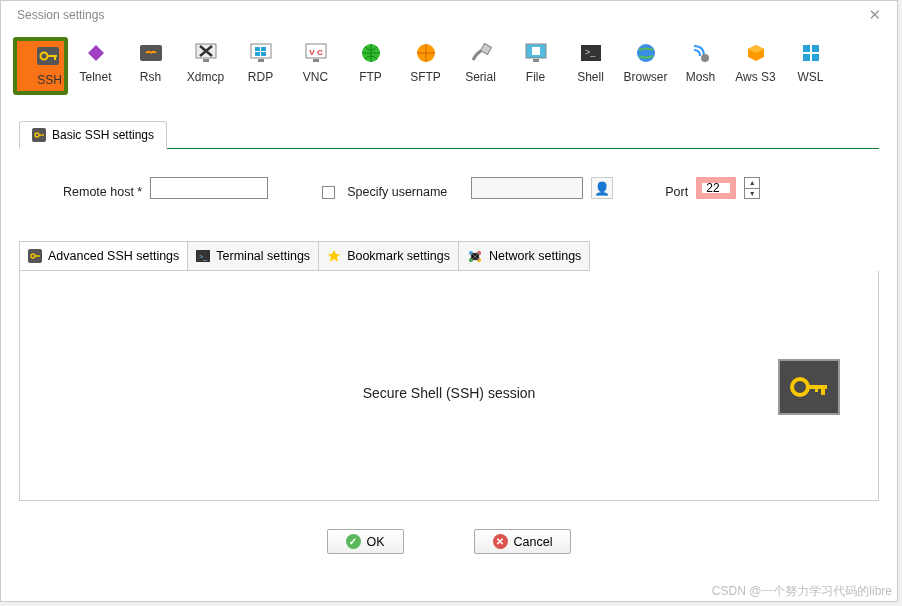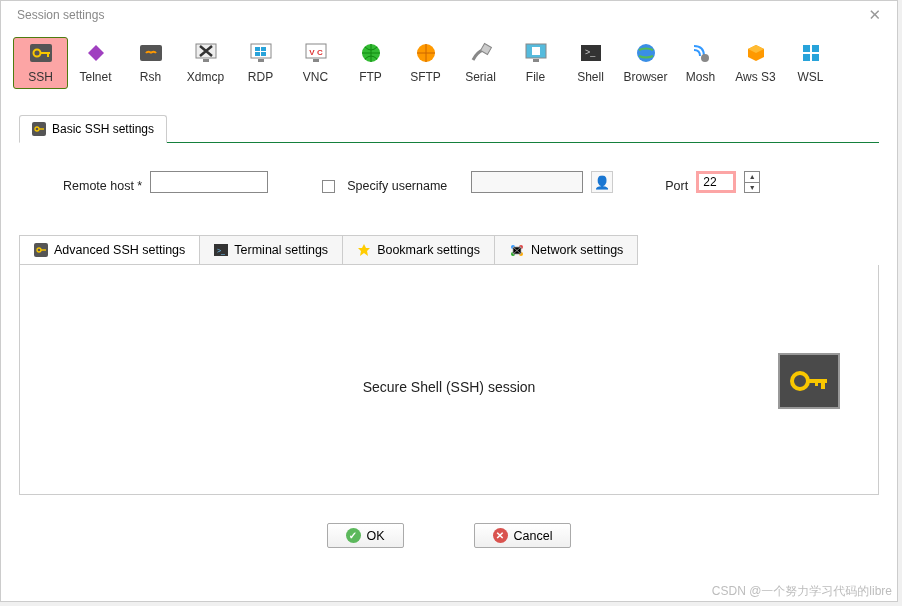--- a/index.html
+++ b/index.html
@@ -2,37 +2,37 @@
 <html><head>
 <meta charset="utf-8">
 <style>
 * { box-sizing: border-box; margin: 0; padding: 0; font-family: "Segoe UI", Tahoma, sans-serif; }
 body { background: #f0f0f0; width: 902px; height: 606px; overflow: hidden; }
 .window { width: 898px; height: 602px; background: #fff; border: 1px solid #ccc; display: flex; flex-direction: column; }
 .titlebar { height: 28px; display: flex; align-items: center; padding: 0 16px; color: #888; font-size: 12px; }
 .titlebar .close { margin-left: auto; color: #999; font-size: 15px; cursor: pointer; }
 .toolbar { display: flex; gap: 0; padding: 8px 12px 4px 12px; flex-wrap: nowrap; }
 .tool-item { width: 55px; display: flex; flex-direction: column; align-items: center; gap: 6px; padding: 4px 2px; border: 1px solid transparent; border-radius: 3px; cursor: pointer; }
-.tool-item.selected { background: #fca5a5; border: 1px solid #4d7c0f; }
+.tool-item.selected { background: #f97316; border: 4px solid #4d7c0f; align-items: flex-end; }
 .tool-item .ticon { width: 28px; height: 22px; display: flex; align-items: center; justify-content: center; }
 .tool-item .tlabel { font-size: 12px; color: #333; }
 .tabs-section { margin: 22px 18px 0 18px; }
 .tab-strip { display: flex; border-bottom: 1px solid #15803d; }
 .tab { background: #fff; border: 1px solid #ccc; border-bottom: 1px solid #fff; margin-bottom: -1px; padding: 6px 12px; font-size: 12px; display: flex; align-items: center; gap: 6px; border-radius: 3px 3px 0 0; }
 .form-row { display: flex; align-items: flex-end; gap: 8px; padding: 28px 30px 30px 44px; font-size: 12.5px; }
 .form-row label { color: #222; }
 .text-input { border: 1px solid #888; height: 22px; padding: 2px 4px; font-size: 12px; }
 .chk { width: 13px; height: 13px; border: 1px solid #888; display: inline-block; margin-right: 4px; vertical-align: middle; }
-.port-input { width: 40px; height: 22px; border: 3px solid #fca5a5; padding: 2px 4px; font-size: 12px; }
+.port-input { width: 40px; height: 22px; border: 6px solid #fca5a5; padding: 2px 4px; font-size: 12px; }
 .spinner { width: 16px; height: 22px; border: 1px solid #888; display: flex; flex-direction: column; }
 .spinner div { flex: 1; display: flex; align-items: center; justify-content: center; font-size: 7px; color: #444; border-bottom: 1px solid #888; cursor: pointer; }
 .spinner div:last-child { border-bottom: none; }
 .settings-tabs { margin: 12px 18px 0 18px; }
 .stab-strip { display: flex; }
-.stab { border: 1px solid #ccc; padding: 7px 14px; font-size: 12.5px; display: flex; align-items: center; gap: 6px; background: #f6f6f6; border-right: none; cursor: pointer; }
+.stab { border: 1px solid #ccc; padding: 7px 8px; font-size: 12.5px; display: flex; align-items: center; gap: 6px; background: #f6f6f6; border-right: none; cursor: pointer; }
 .stab:last-of-type { border-right: 1px solid #ccc; }
 .stab.active { background: #fff; }
 .content-panel { border: 1px solid #ccc; border-top: none; height: 230px; position: relative; display: flex; align-items: center; justify-content: center; }
 .session-desc { font-size: 14px; color: #222; margin-top: 14px; }
 .big-key { position: absolute; right: 38px; top: 88px; width: 62px; height: 56px; background: #4a4a4a; border: 2px solid #999; display: flex; align-items: center; justify-content: center; }
 .buttons { display: flex; justify-content: center; gap: 70px; padding: 28px 0 12px 0; }
 .btn { border: 1px solid #aaa; background: linear-gradient(#fff,#f0f0f0); padding: 4px 18px; font-size: 12.5px; display: flex; align-items: center; gap: 6px; border-radius: 2px; cursor: pointer; }
 .circ { width: 15px; height: 15px; border-radius: 50%; display: inline-flex; align-items: center; justify-content: center; font-size: 10px; color: #fff; font-weight: bold; }
 .ok-c { background: #5cb85c; }
 .cancel-c { background: #d9534f; }

